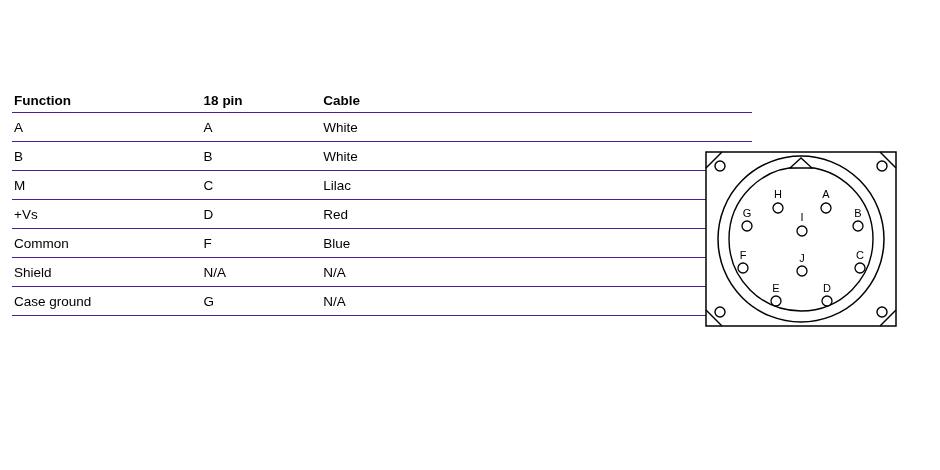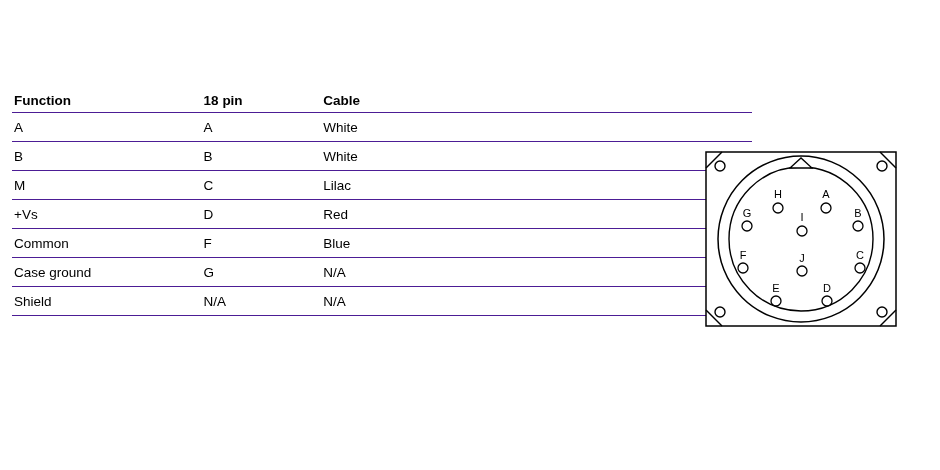--- a/index.html
+++ b/index.html
@@ -90,27 +90,27 @@
       <td class="col-function">+Vs</td>
       <td class="col-pin">D</td>
       <td class="col-cable">Red</td>
     </tr>
     <tr>
       <td class="col-function">Common</td>
       <td class="col-pin">F</td>
       <td class="col-cable">Blue</td>
     </tr>
     <tr>
-      <td class="col-function">Case ground</td>
-      <td class="col-pin">G</td>
+      <td class="col-function">Shield</td>
+      <td class="col-pin">N/A</td>
       <td class="col-cable">N/A</td>
     </tr>
     <tr>
-      <td class="col-function">Shield</td>
-      <td class="col-pin">N/A</td>
+      <td class="col-function">Case ground</td>
+      <td class="col-pin">G</td>
       <td class="col-cable">N/A</td>
     </tr>
   </tbody>
 </table>
 
 <div id="connector-drawing">
   <svg width="200" height="186" viewBox="0 0 200 186" xmlns="http://www.w3.org/2000/svg">
 
     <rect x="6" y="6" width="190" height="174" fill="#ffffff" stroke="#000000" stroke-width="1.5"></rect>
 

